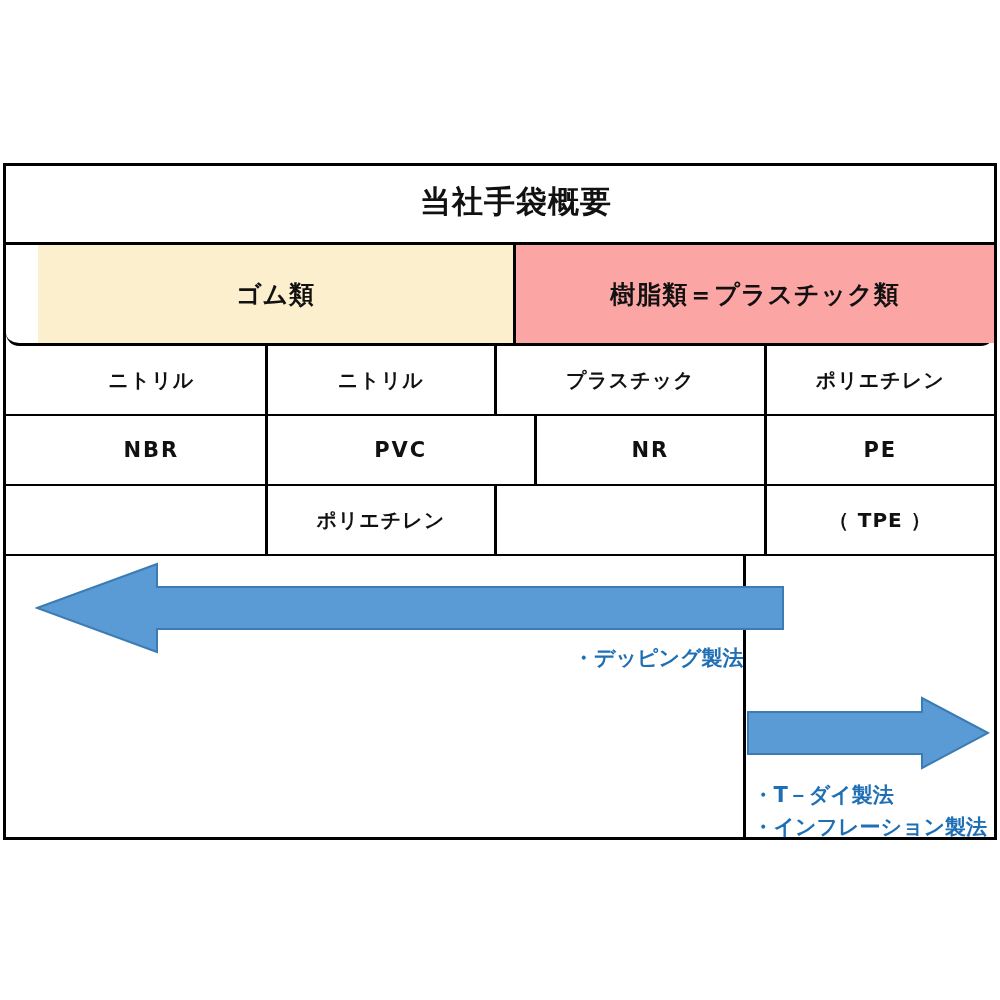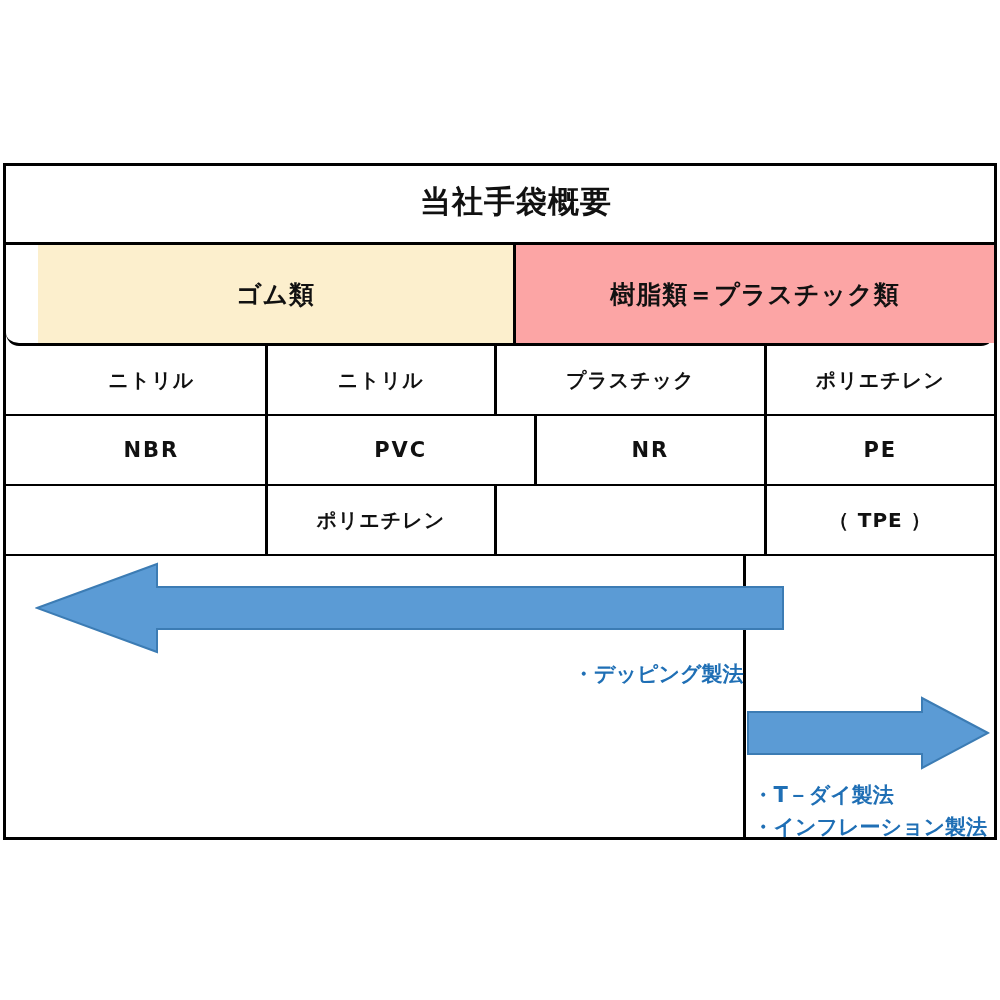--- a/index.html
+++ b/index.html
@@ -132,21 +132,21 @@
   .note {
     position: absolute;
     color: #1f6fb5;
     font-weight: 700;
     font-size: 21px;
     white-space: nowrap;
     letter-spacing: 0px;
   }
   #note-dipping {
     right: 0px;
-    top: 104px;
+    top: 88px;
     margin-left: 48px;
   }
   #note-tdie {
     left: 6px;
     top: 225px;
   }
   #note-inflation {
     left: 6px;
     top: 257px;
     text-align: center;

